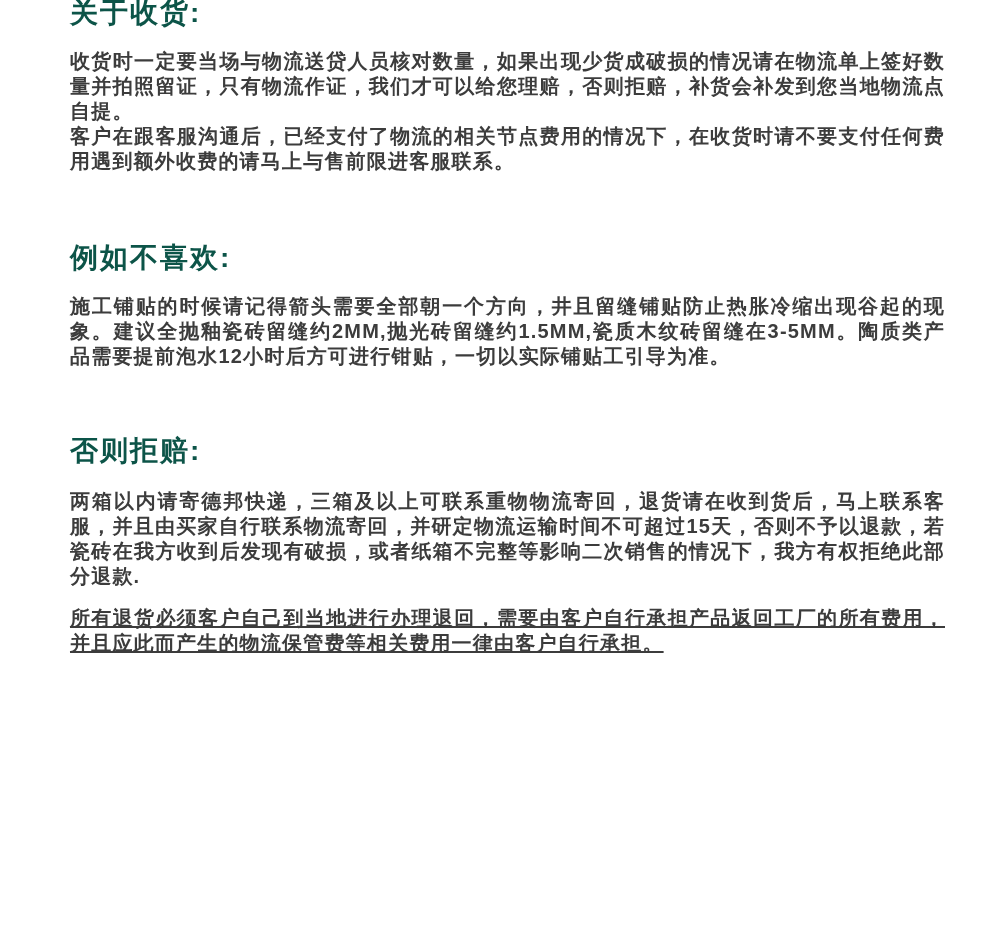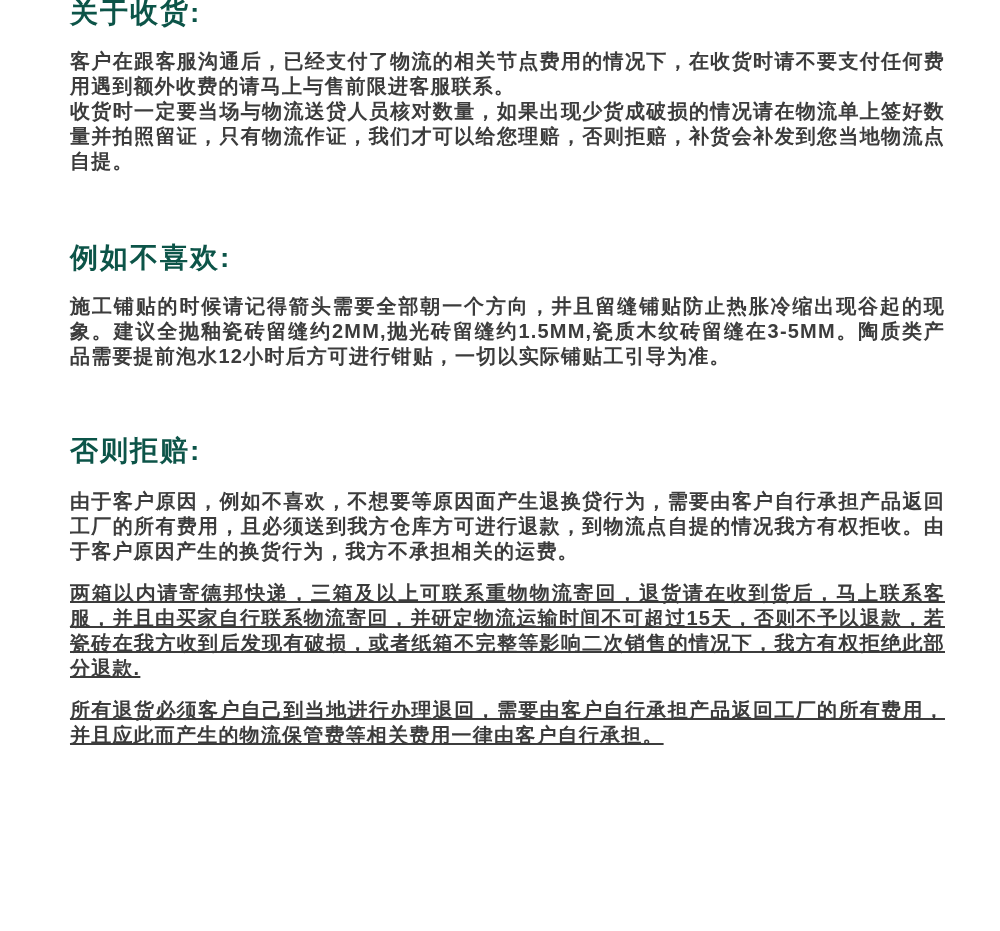--- a/index.html
+++ b/index.html
@@ -42,34 +42,33 @@
   .sec-body.spaced p + p{margin-top:17px;text-decoration:underline;}
 </style>
 </head>
 <body>
 
 <div class="page">
 
   <section class="sec sec-shipping">
     <h2 class="sec-title">关于收货:</h2>
     <div class="sec-body">
+      <p>收货时一定要当场与物流送贷人员核对数量，如果出现少货成破损的情况请在物流单上签好数量并拍照留证，只有物流作证，我们才可以给您理赔，否则拒赔，补货会补发到您当地物流点自提。</p>
       <p>客户在跟客服沟通后，已经支付了物流的相关节点费用的情况下，在收货时请不要支付任何费用遇到额外收费的请马上与售前限进客服联系。</p>
-      <p>收货时一定要当场与物流送贷人员核对数量，如果出现少货成破损的情况请在物流单上签好数量并拍照留证，只有物流作证，我们才可以给您理赔，否则拒赔，补货会补发到您当地物流点自提。</p>
     </div>
   </section>
 
   <section class="sec sec-tiling">
     <h2 class="sec-title">例如不喜欢:</h2>
     <div class="sec-body">
       <p>施工铺贴的时候请记得箭头需要全部朝一个方向，井且留缝铺贴防止热胀冷缩出现谷起的现象。建议全抛釉瓷砖留缝约2MM,抛光砖留缝约1.5MM,瓷质木纹砖留缝在3-5MM。陶质类产品需要提前泡水12小时后方可进行钳贴，一切以实际铺贴工引导为准。</p>
     </div>
   </section>
 
   <section class="sec sec-returns">
     <h2 class="sec-title">否则拒赔:</h2>
     <div class="sec-body spaced">
-      <p>由于客户原因，例如不喜欢，不想要等原因面产生退换贷行为，需要由客户自行承担产品返回工厂的所有费用，且必须送到我方仓库方可进行退款，到物流点自提的情况我方有权拒收。由于客户原因产生的换货行为，我方不承担相关的运费。</p>
       <p>两箱以内请寄德邦快递，三箱及以上可联系重物物流寄回，退货请在收到货后，马上联系客服，并且由买家自行联系物流寄回，并研定物流运输时间不可超过15天，否则不予以退款，若瓷砖在我方收到后发现有破损，或者纸箱不完整等影响二次销售的情况下，我方有权拒绝此部分退款.</p>
       <p>所有退货必须客户自己到当地进行办理退回，需要由客户自行承担产品返回工厂的所有费用，并且应此而产生的物流保管费等相关费用一律由客户自行承担。</p>
     </div>
   </section>
 
 </div>
 
 </body></html>

